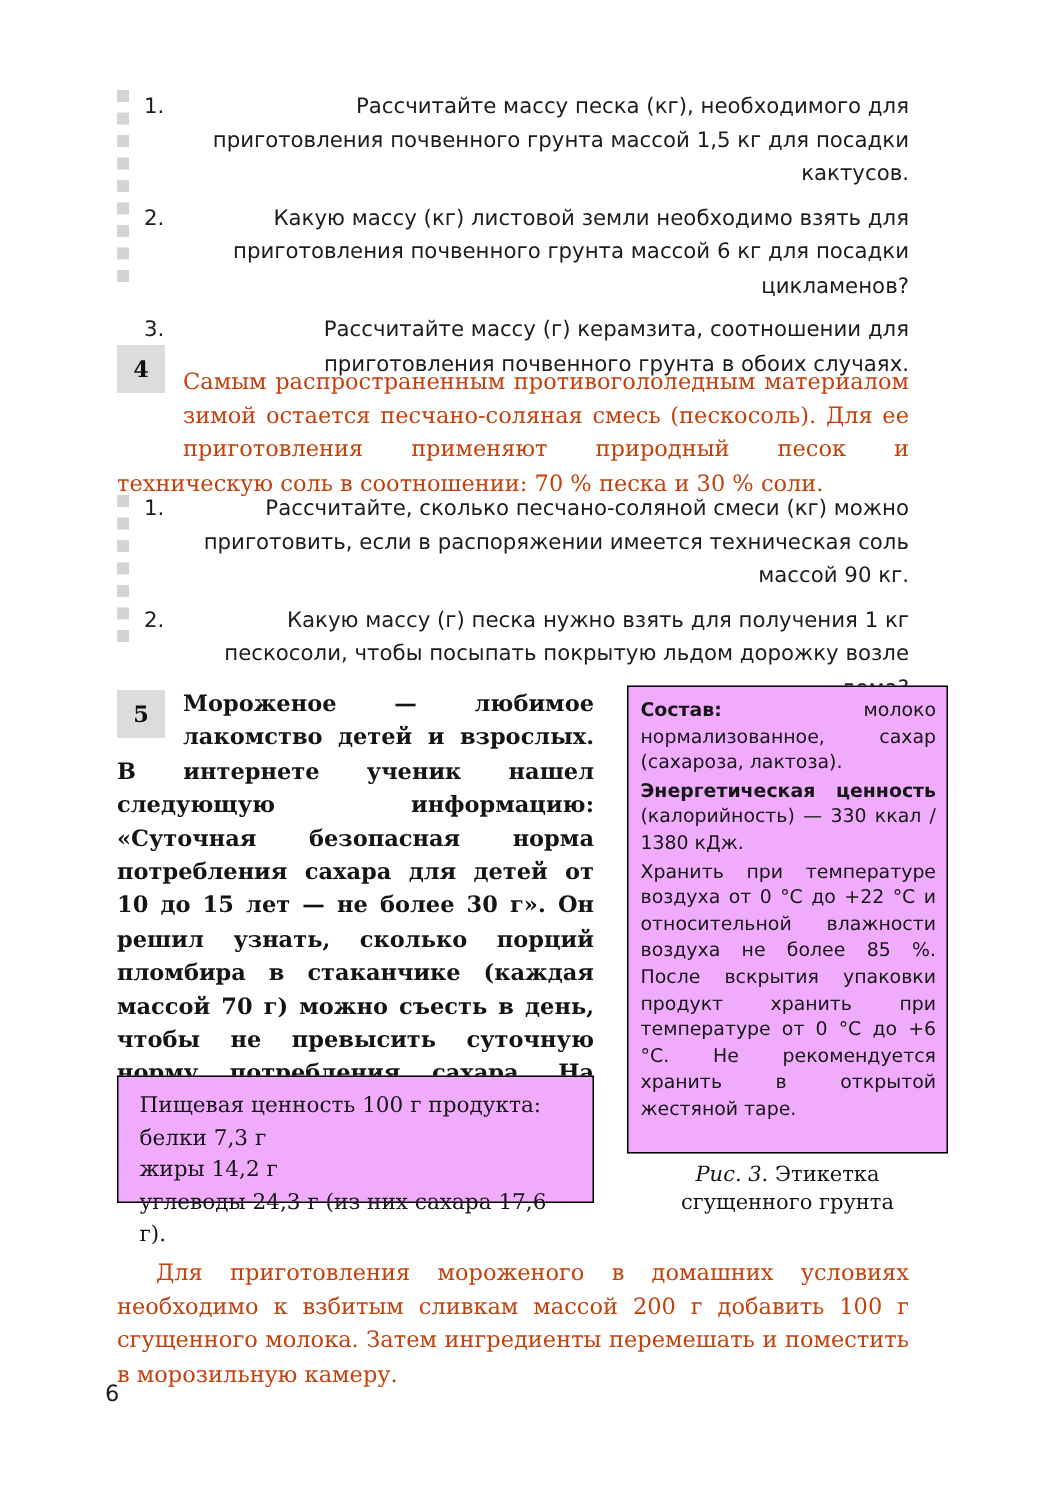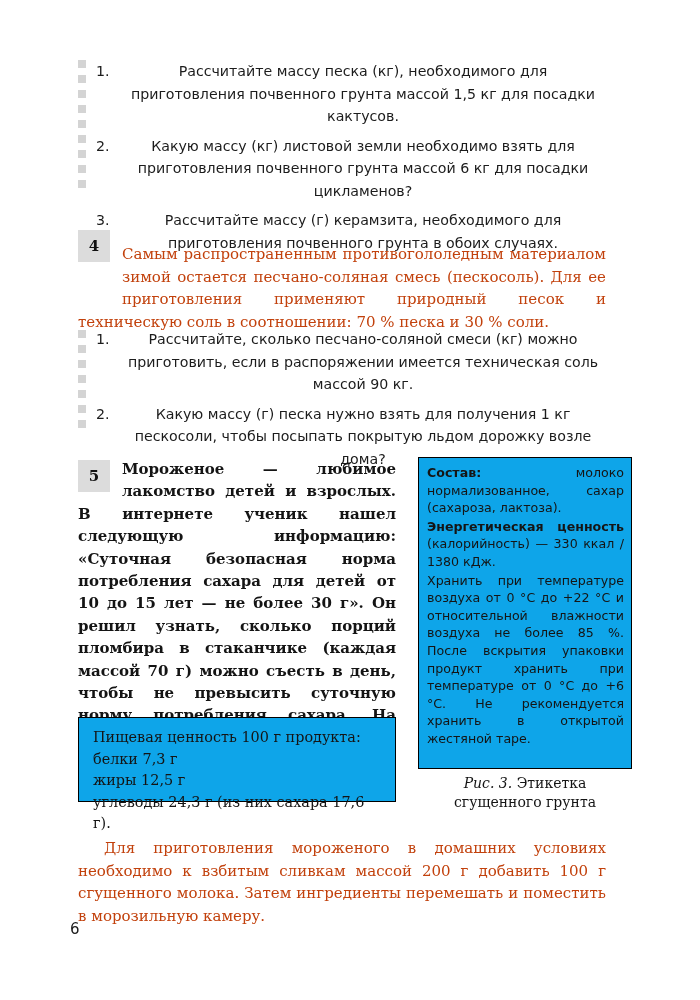--- a/index.html
+++ b/index.html
@@ -41,21 +41,21 @@
     display: flex;
     margin-bottom: 7px;
   }
   .olist .li:last-child { margin-bottom: 0; }
   .olist .num {
     flex: 0 0 24px;
     text-align: left;
   }
   .olist .txt {
     flex: 1 1 auto;
-    text-align: center;
+    text-align: right;
   }
 
   
   .task-badge {
     position: absolute;
     width: 32px;
     height: 32px;
     background: #dcdcdc;
     font-family: "DejaVu Serif", "Liberation Serif", serif;
     font-weight: bold;
@@ -97,21 +97,21 @@
     float: left;
     width: 44px;
     height: 44px;
   }
 
   
   .framed {
     position: absolute;
     border: 1.3px solid #000000;
     box-sizing: border-box;
-    background: #0ea5e9;
+    background: #f0abfc;
   }
   .box-serif {
     font-family: "DejaVu Serif", "Liberation Serif", serif;
     font-size: 14.4px;
     line-height: 21.5px;
     color: #141414;
     padding: 9px 10px 9px 14px;
   }
   .box-sans {
     font-family: "DejaVu Sans", "Liberation Sans", sans-serif;
@@ -167,21 +167,21 @@
     <div class="li">
       <div class="num">1.</div>
       <div class="txt">Рассчитайте массу песка (кг), необходимого для приготовления почвенного грунта массой 1,5 кг для посадки кактусов.</div>
     </div>
     <div class="li">
       <div class="num">2.</div>
       <div class="txt">Какую массу (кг) листовой земли необходимо взять для приготовления почвенного грунта массой 6 кг для посадки цикламенов?</div>
     </div>
     <div class="li">
       <div class="num">3.</div>
-      <div class="txt">Рассчитайте массу (г) керамзита, необходимого для приготовления почвенного грунта в обоих случаях.</div>
+      <div class="txt">Рассчитайте массу (г) керамзита, соотношении для приготовления почвенного грунта в обоих случаях.</div>
     </div>
   </div>
 
   <div class="task-badge" style="left:78px; top:230px;">4</div>
 
   <div class="serif-par" style="left:78px; top:228px; width:528px;">
     <span class="lead-pad"></span>
     <span>Самым распространенным противогололедным материалом зимой остается песчано-соляная смесь (пескосоль). Для ее приготовления применяют природный песок и техническую соль в соотношении: 70 % песка и 30 % соли.</span>
   </div>
 
@@ -209,21 +209,21 @@
   <div class="task-badge" style="left:78px; top:460px;">5</div>
 
   <div class="col-left" style="left:78px; top:458px; width:318px;">
     <span class="pad5"></span>
     <span>Мороженое — любимое лакомство детей и взрослых. В интернете ученик нашел следующую информацию: «Суточная безопасная норма потребления сахара для детей от 10 до 15 лет — не более 30 г». Он решил узнать, сколько порций пломбира в стаканчике (каждая массой 70 г) можно съесть в день, чтобы не превысить суточную норму потребления сахара. На упаковке пломбира указано:</span>
   </div>
 
   <div class="framed box-serif" style="left:78px; top:717px; width:318px; height:85px;">
     <div>Пищевая ценность 100 г продукта:</div>
     <div>белки 7,3 г</div>
-    <div>жиры 12,5 г</div>
+    <div>жиры 14,2 г</div>
     <div>углеводы 24,3 г (из них сахара 17,6 г).</div>
   </div>
 
   <div class="framed box-sans" style="left:418px; top:457px; width:214px; height:312px;">
     <p>
       <b>Состав:</b><span> молоко нормализованное, сахар (сахароза, лактоза).</span>
     </p>
     <p>
       <b>Энергетическая ценность</b><span> (калорийность) — 330 ккал / 1380 кДж.</span>
     </p>

